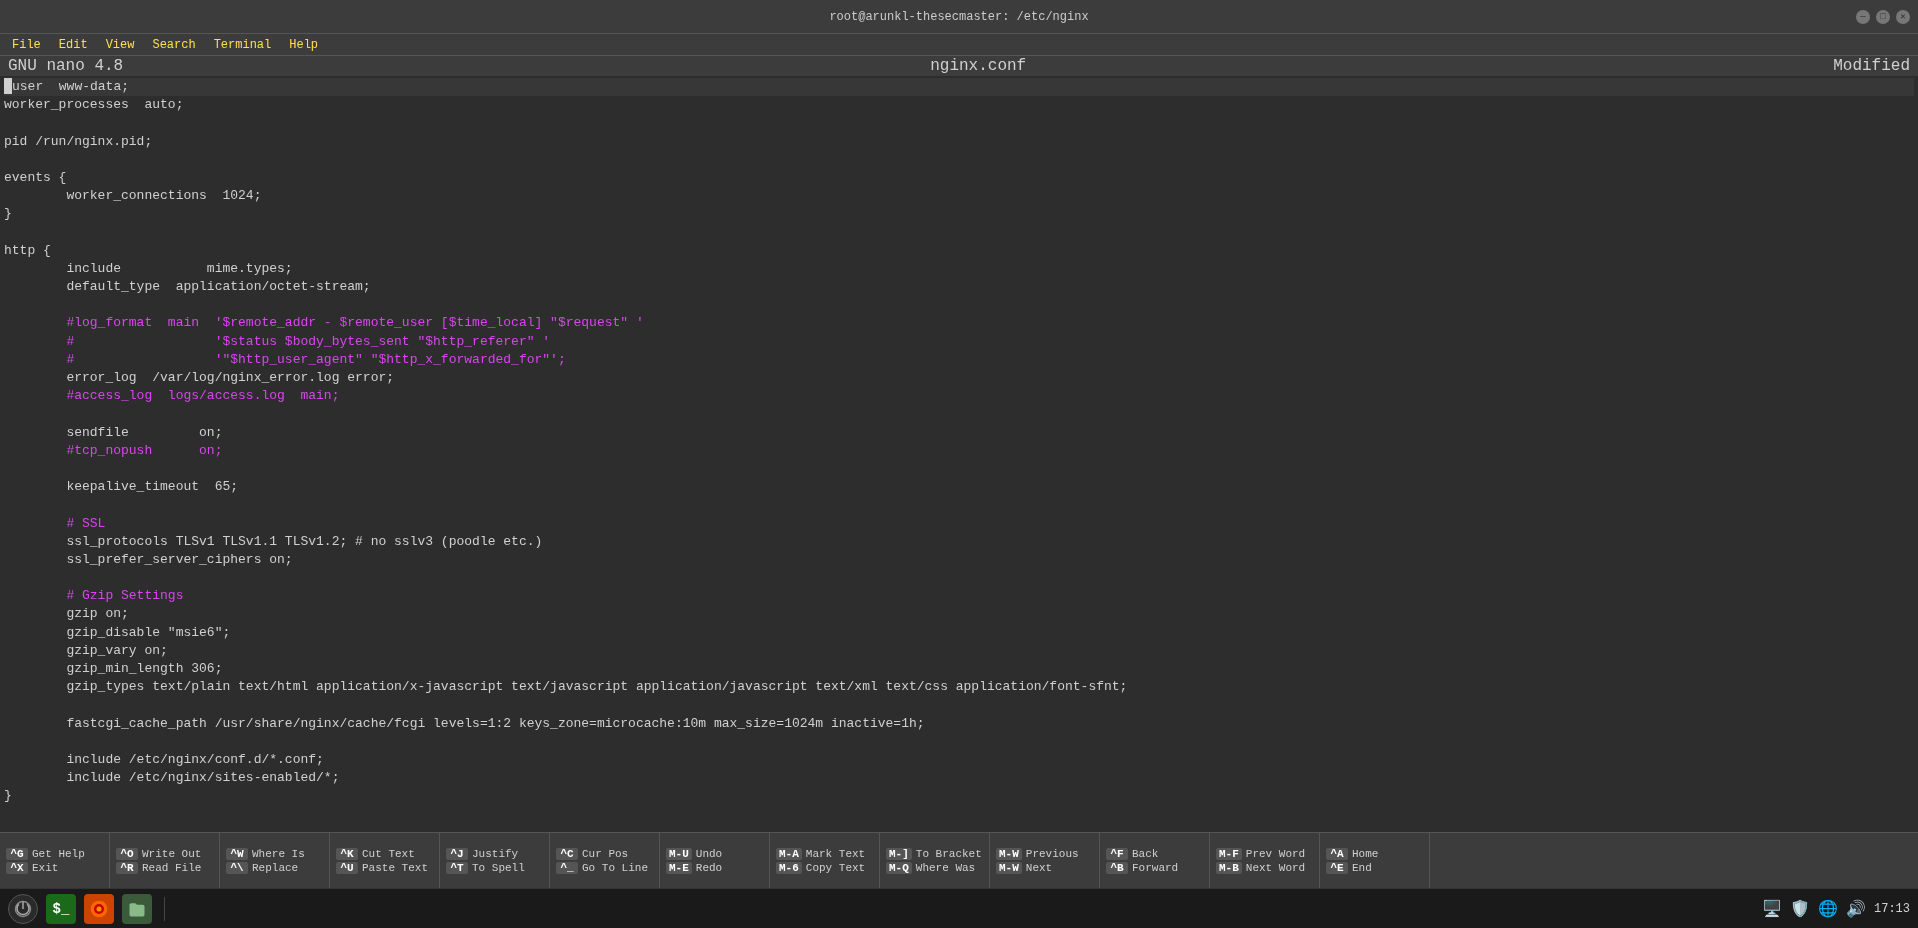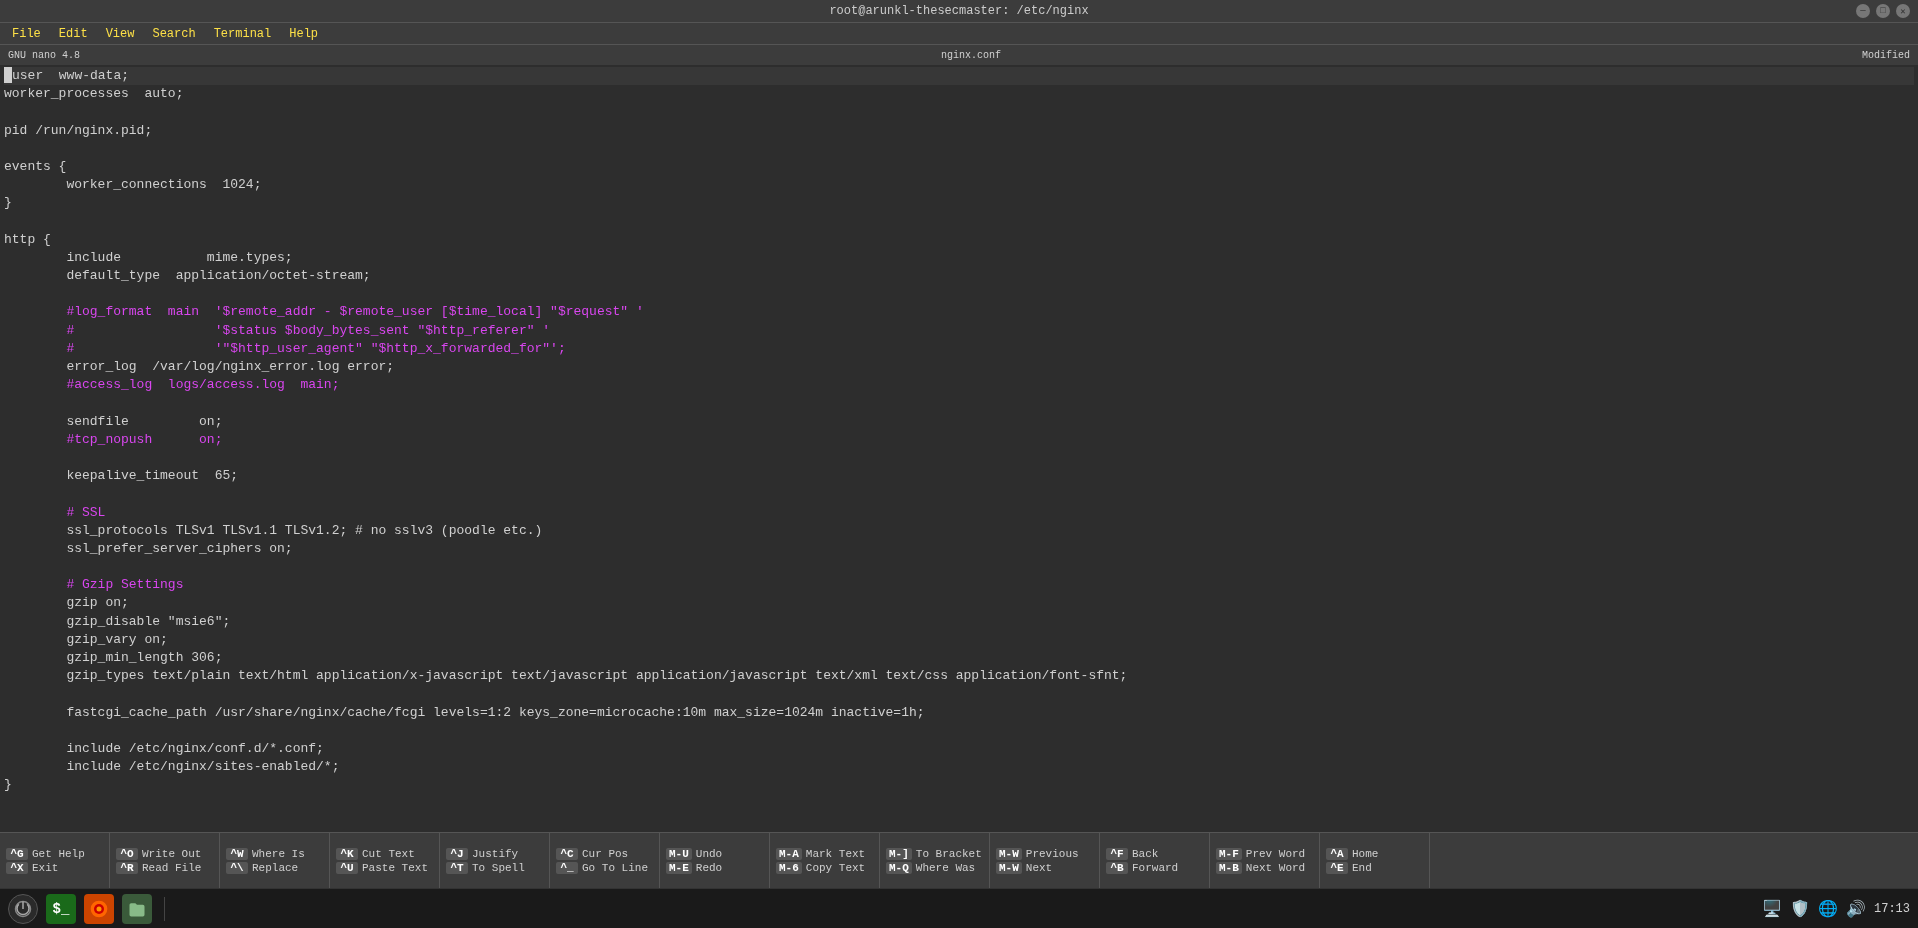--- a/index.html
+++ b/index.html
@@ -19,21 +19,21 @@
     #titlebar {
       background: #3c3c3c;
       color: #cccccc;
       text-align: center;
       padding: 2px 16px;
       font-size: 12px;
       display: flex;
       align-items: center;
       justify-content: center;
       position: relative;
-      height: 23px;
+      height: 34px;
       border-bottom: 1px solid #555;
     }
     #titlebar .window-controls {
       position: absolute;
       right: 8px;
       display: flex;
       gap: 6px;
     }
     #titlebar .wc {
       width: 14px;
@@ -66,21 +66,21 @@
     }
 
     
     #nano-header {
       background: #3c3c3c;
       display: flex;
       justify-content: space-between;
       align-items: center;
       padding: 0 8px;
       height: 20px;
-      font-size: 10px;
+      font-size: 16px;
       color: #d0d0d0;
     }
 
     
     #editor {
       flex: 1;
       background: #2d2d2d;
       padding: 2px 4px;
       overflow: hidden;
       font-family: Liberation Mono, monospace;

